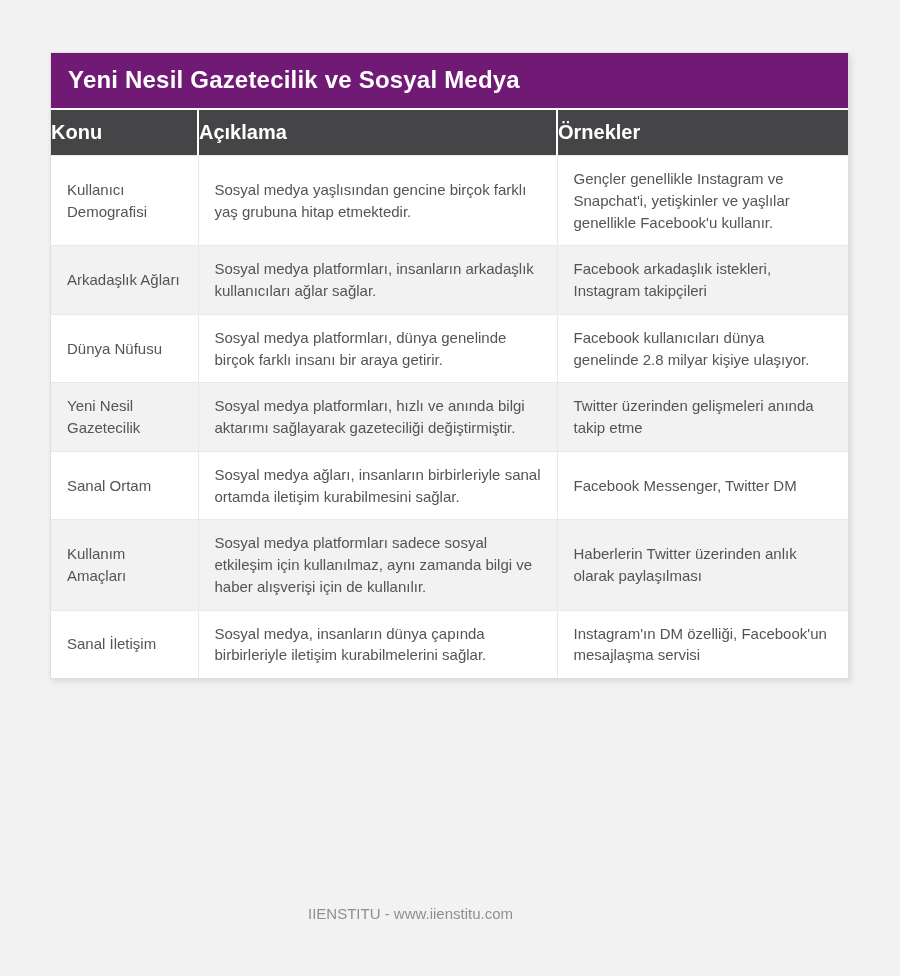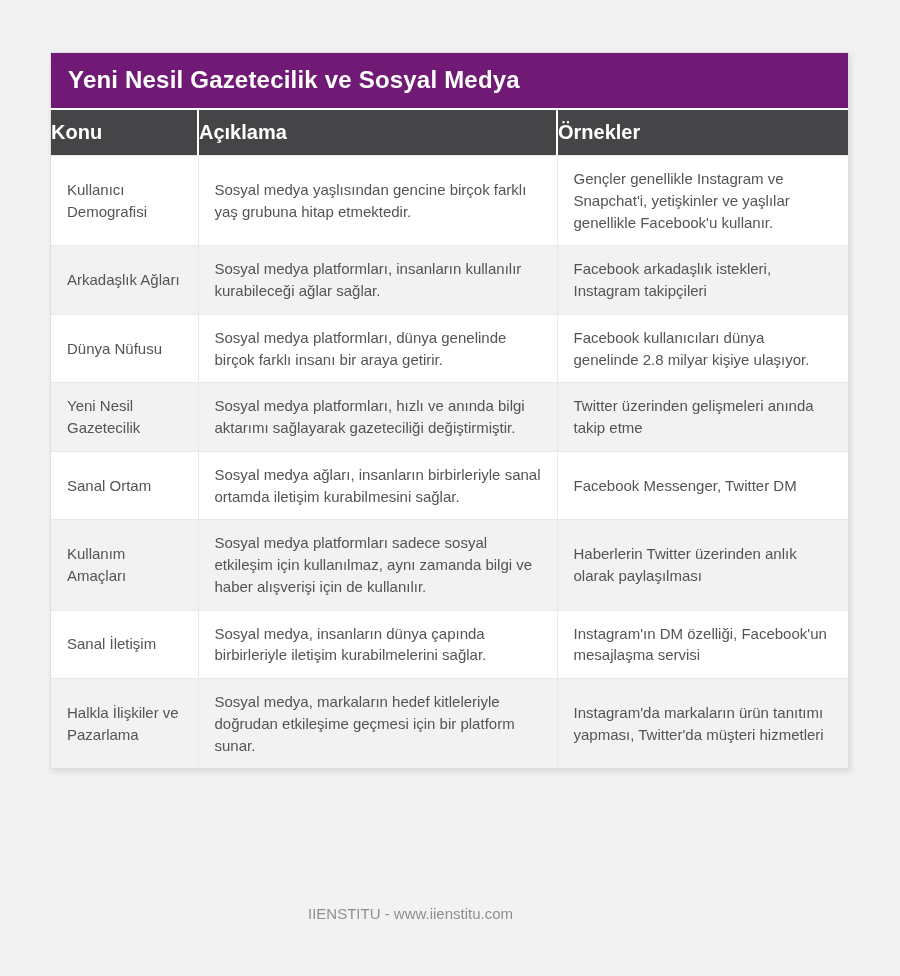--- a/index.html
+++ b/index.html
@@ -89,21 +89,21 @@
       </tr>
     </thead>
     <tbody>
       <tr>
         <td>Kullanıcı Demografisi</td>
         <td>Sosyal medya yaşlısından gencine birçok farklı yaş grubuna hitap etmektedir.</td>
         <td>Gençler genellikle Instagram ve Snapchat'i, yetişkinler ve yaşlılar genellikle Facebook'u kullanır.</td>
       </tr>
       <tr>
         <td>Arkadaşlık Ağları</td>
-        <td>Sosyal medya platformları, insanların kullanılır kurabileceği ağlar sağlar.</td>
+        <td>Sosyal medya platformları, insanların arkadaşlık kullanıcıları ağlar sağlar.</td>
         <td>Facebook arkadaşlık istekleri, Instagram takipçileri</td>
       </tr>
       <tr>
         <td>Dünya Nüfusu</td>
         <td>Sosyal medya platformları, dünya genelinde birçok farklı insanı bir araya getirir.</td>
         <td>Facebook kullanıcıları dünya genelinde 2.8 milyar kişiye ulaşıyor.</td>
       </tr>
       <tr>
         <td>Yeni Nesil Gazetecilik</td>
         <td>Sosyal medya platformları, hızlı ve anında bilgi aktarımı sağlayarak gazeteciliği değiştirmiştir.</td>
@@ -117,22 +117,17 @@
       <tr>
         <td>Kullanım Amaçları</td>
         <td>Sosyal medya platformları sadece sosyal etkileşim için kullanılmaz, aynı zamanda bilgi ve haber alışverişi için de kullanılır.</td>
         <td>Haberlerin Twitter üzerinden anlık olarak paylaşılması</td>
       </tr>
       <tr>
         <td>Sanal İletişim</td>
         <td>Sosyal medya, insanların dünya çapında birbirleriyle iletişim kurabilmelerini sağlar.</td>
         <td>Instagram'ın DM özelliği, Facebook'un mesajlaşma servisi</td>
       </tr>
-      <tr>
-        <td>Halkla İlişkiler ve Pazarlama</td>
-        <td>Sosyal medya, markaların hedef kitleleriyle doğrudan etkileşime geçmesi için bir platform sunar.</td>
-        <td>Instagram'da markaların ürün tanıtımı yapması, Twitter'da müşteri hizmetleri</td>
-      </tr>
     </tbody>
   </table>
 </div>
 
 <div class="footer-credit">IIENSTITU - www.iienstitu.com</div>
 
 </body></html>

